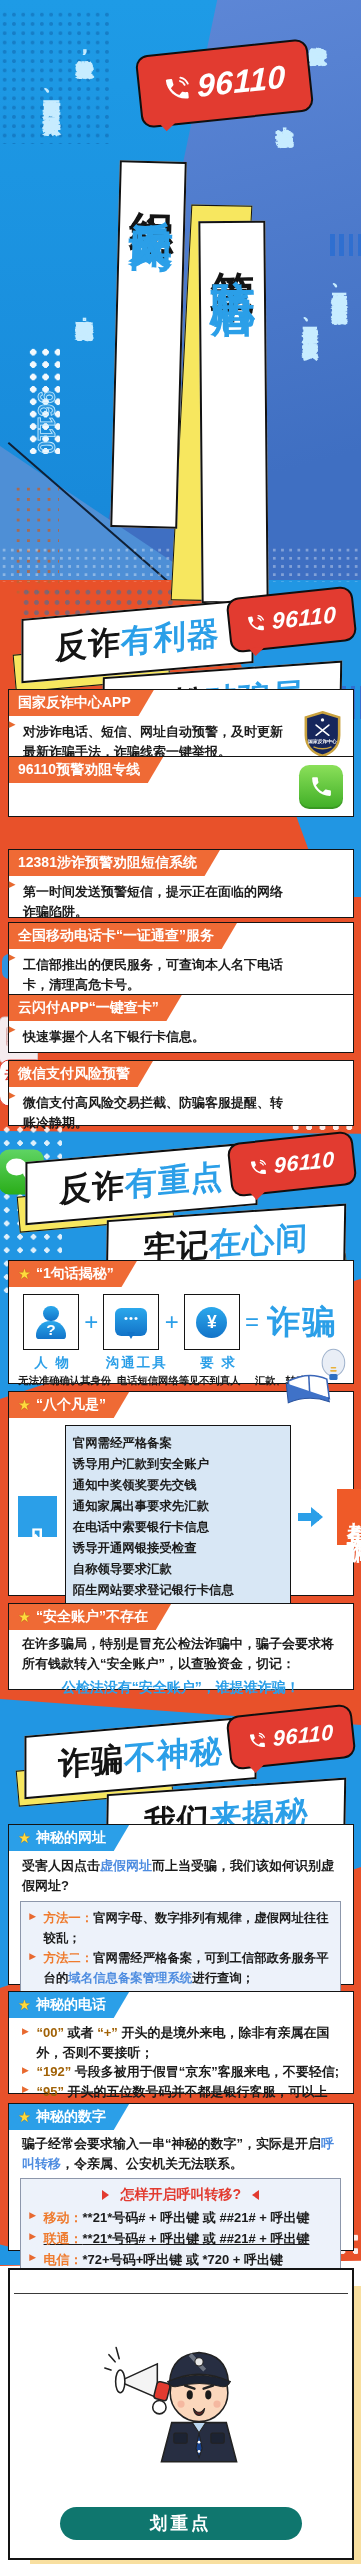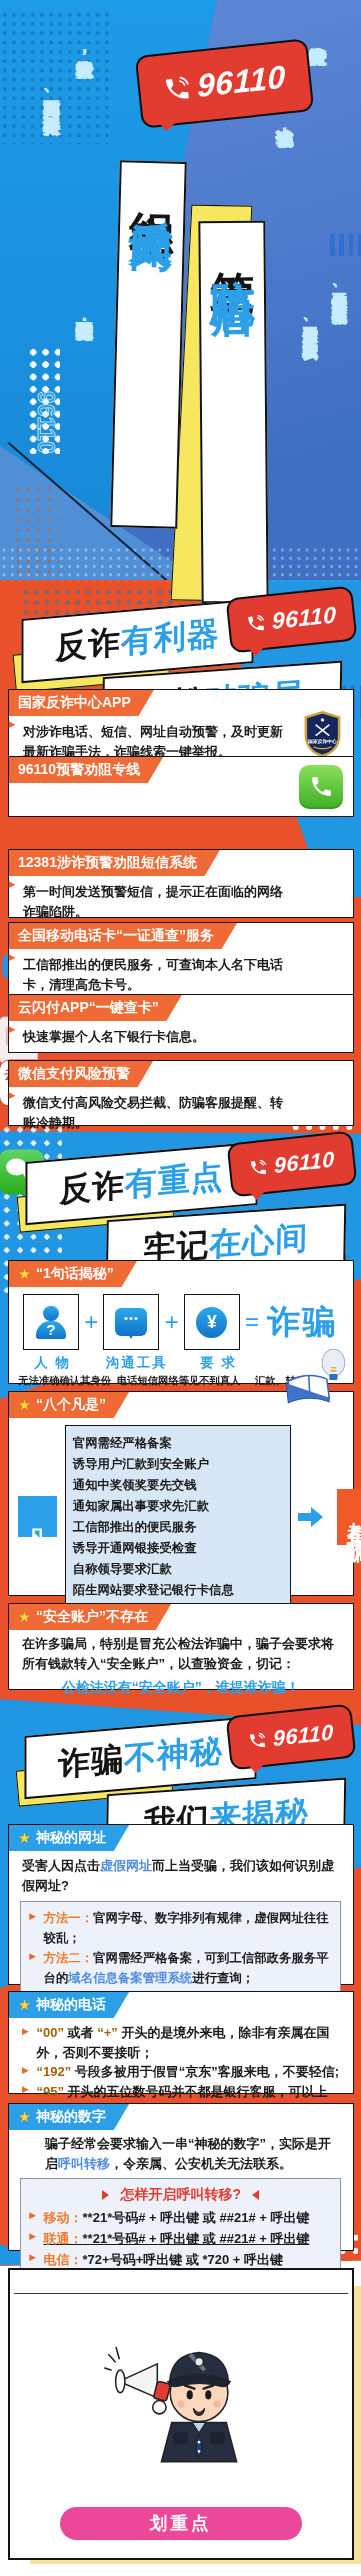--- a/index.html
+++ b/index.html
@@ -125,21 +125,21 @@
   .ic-wechat::after{content:'';position:absolute;right:5.2px;top:17.5px;width:16.5px;height:13.4px;border-radius:50%;background:#fff;}
   
   .ic-shield{display:block;}
   
   .finale-yellow{position:absolute;left:30px;top:2286px;width:331px;height:278px;background:#f8dfa0;}
   .finale-card{position:absolute;left:7.7px;top:2268px;width:346px;height:292px;background:#fff;
       border:2.1px solid #141414;box-sizing:border-box;}
   .finale-line{position:absolute;left:4.1px;right:4.1px;top:23px;height:1px;background:#3a3a3a;}
   .police{position:absolute;left:50%;top:62px;transform:translateX(-50%);}
   .keybtn{position:absolute;left:50%;transform:translateX(-50%);bottom:18.5px;width:242px;height:33px;
-      background:#ec4899;border-radius:17.5px;color:#fff;font-size:17.5px;font-weight:800;letter-spacing:3.1px;
+      background:#0f766e;border-radius:17.5px;color:#fff;font-size:17.5px;font-weight:800;letter-spacing:3.1px;
       display:flex;align-items:center;justify-content:center;border:none;cursor:pointer;font-family:inherit;text-align:right;}
 </style>
 </head>
 <body>
 
 <div class="page">
 
   <div class="bg hero-bg">
     <div class="hero-wedge"></div>
     <div class="hero-wedge2"></div>
@@ -352,21 +352,21 @@
         <span class="star">★</span>
         <span>“八个凡是”</span>
       </div>
     <div class="fanshi-row">
       <div class="fanshi-label">凡是</div>
       <div class="fanshi-list">
         <div>官网需经严格备案</div>
         <div>诱导用户汇款到安全账户</div>
         <div>通知中奖领奖要先交钱</div>
         <div>通知家属出事要求先汇款</div>
-        <div>工信部推出的便民服务</div>
+        <div>在电话中索要银行卡信息</div>
         <div>诱导开通网银接受检查</div>
         <div>自称领导要求汇款</div>
         <div>陌生网站要求登记银行卡信息</div>
       </div>
       <div class="arrow"></div>
       <div class="fanshi-res" style="margin-left:11.3px;">都是诈骗</div>
     </div>
   </div>
 
   <div class="card" style="top:1603px;height:87px;">
@@ -421,21 +421,21 @@
       <div class="bullet"><span class="hl">“192”</span><span> 号段多被用于假冒“京东”客服来电，不要轻信;</span></div>
       <div class="bullet"><span class="hl">“95”</span><span> 开头的五位数号码并不都是银行客服，可以上官网查询。</span></div>
     </div>
   </div>
 
   <div class="card" style="top:2103px;height:148px;">
     <div class="ribbon blue">
         <span class="star">★</span>
         <span>神秘的数字</span>
       </div>
-    <div class="cbody full" style="padding-top:4.1px;padding-bottom:0;margin-left:23px;">
+    <div class="cbody full" style="padding-top:4.1px;padding-bottom:0;">
       <span>骗子经常会要求输入一串“神秘的数字”，实际是开启</span><span class="linkblue">呼叫转移</span><span>，令亲属、公安机关无法联系。</span>
     </div>
     <div class="inner" style="margin:5.2px 11.3px 0 11.3px;">
       <div class="dtitle">
         <span class="tri-r"></span>
         <span>怎样开启呼叫转移?</span>
         <span class="tri-l"></span>
       </div>
       <div class="mline bullet" style="font-size:13px;"><span class="mlab">移动：</span><span>**21*号码# + 呼出键  或  ##21# + 呼出键</span></div>
       <div class="mline bullet" style="font-size:13px;text-decoration:underline;"><span class="mlab">联通：</span><span>**21*号码# + 呼出键  或  ##21# + 呼出键</span></div>

